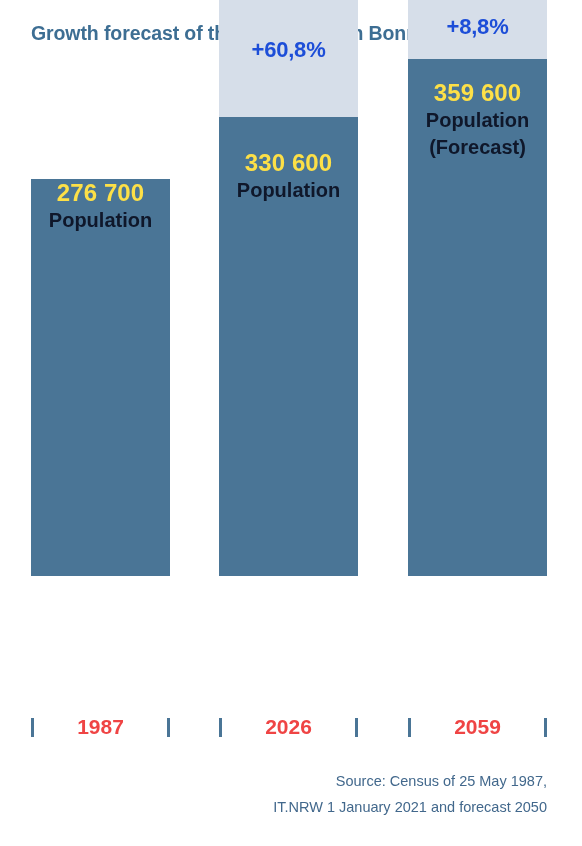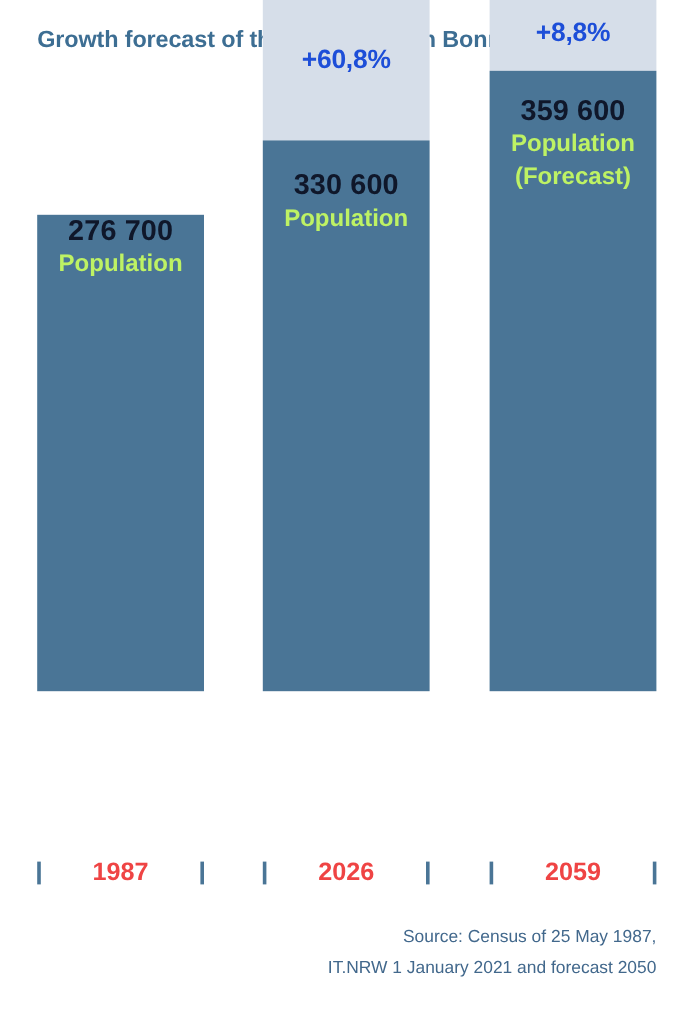--- a/index.html
+++ b/index.html
@@ -72,29 +72,29 @@
   .growth-label {
     font-size: 22px;
     font-weight: bold;
     color: #1d4ed8;
     letter-spacing: -0.2px;
   }
 
   .pop-value {
     font-size: 24px;
     font-weight: bold;
-    color: #0f172a;
+    color: #fde047;
     letter-spacing: 0.1px;
     white-space: nowrap;
   }
 
   .pop-caption {
     font-size: 20px;
     font-weight: bold;
-    color: #bef264;
+    color: #0f172a;
     line-height: 1.35;
     white-space: nowrap;
   }
 
   
   .axis-row {
     position: absolute;
     top: 714px;
     left: 0;
     width: 582px;
@@ -155,21 +155,21 @@
     <div class="seg seg-pop" style="top:0px; height:397px; ">
       <span class="pop-value">276 700</span>
       <span class="pop-caption">Population</span>
     </div>
   </div>
 
   <div class="bar-group g2" style="height:593px;">
     <div class="seg seg-growth" style="top:0px; height:134px;">
       <span class="growth-label">+60,8%</span>
     </div>
-    <div class="seg seg-pop" style="top:134px; height:459px; padding-top:24px;align-items:center;">
+    <div class="seg seg-pop" style="top:134px; height:459px; padding-top:32px;align-items:center;">
       <span class="pop-value">330 600</span>
       <span class="pop-caption">Population</span>
     </div>
   </div>
 
   <div class="bar-group g3" style="height:582px;">
     <div class="seg seg-growth" style="top:0px; height:65px;">
       <span class="growth-label">+8,8%</span>
     </div>
     <div class="seg seg-pop" style="top:65px; height:517px; padding-top:20px;">

